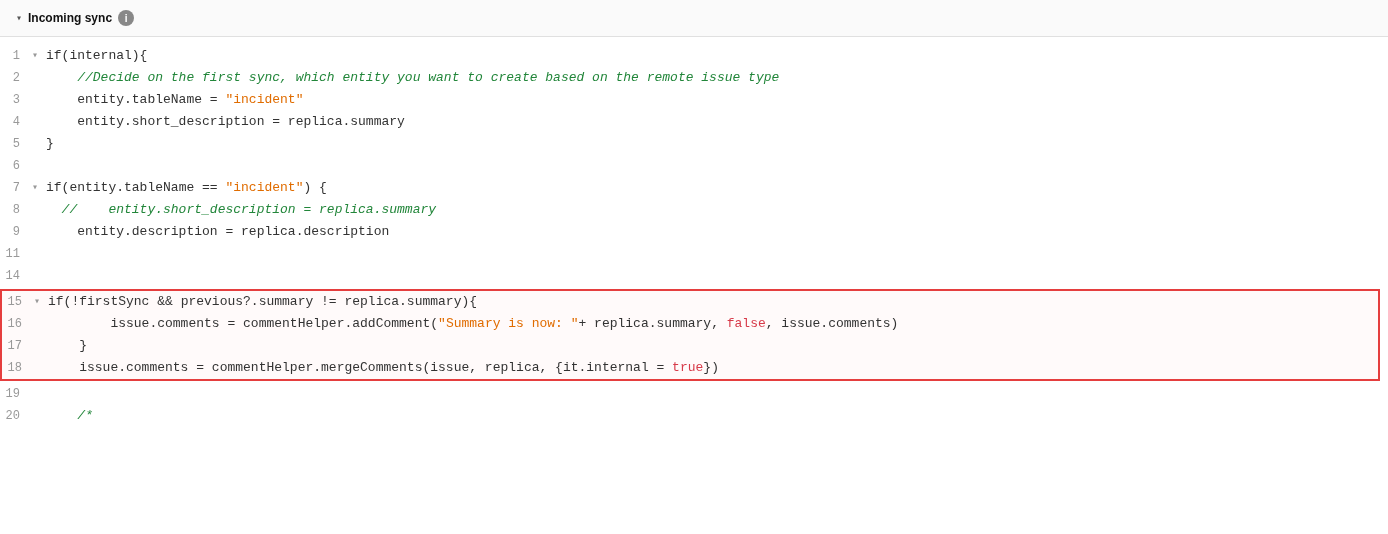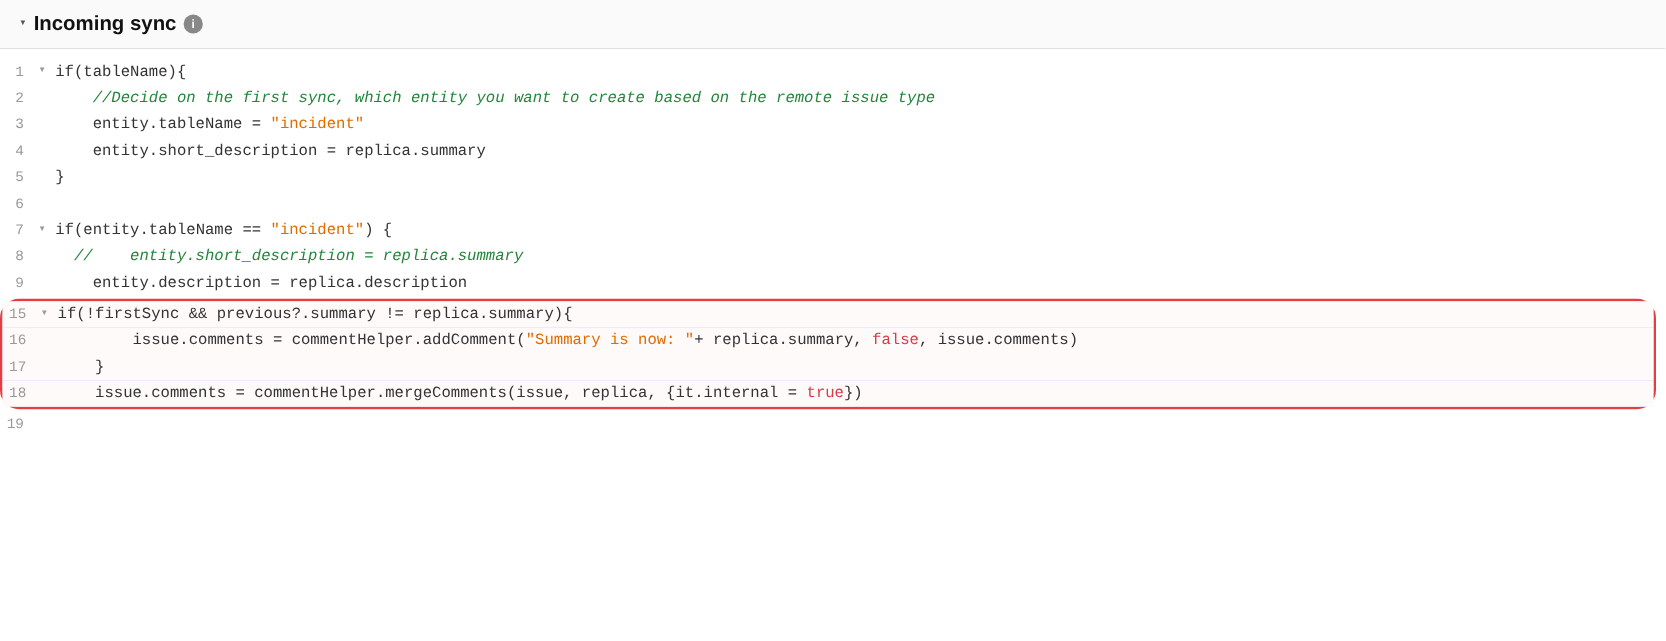--- a/index.html
+++ b/index.html
@@ -24,21 +24,21 @@
 
     .chevron-icon {
       font-size: 10px;
       color: #555;
       cursor: pointer;
     }
 
     .header-title {
       font-family: -apple-system, BlinkMacSystemFont, 'Segoe UI', sans-serif;
       font-weight: 700;
-      font-size: 17px;
+      font-size: 12px;
       color: #111;
     }
 
     .info-icon {
       display: inline-flex;
       align-items: center;
       justify-content: center;
       width: 16px;
       height: 16px;
       border-radius: 50%;
@@ -94,50 +94,53 @@
     }
 
     
     .c-default { color: #333; text-align: right; }
     .c-string { color: #e06c00; }
     .c-comment { color: #22863a; font-style: italic; }
     .c-magenta { color: #d73a49; }
 
     .highlighted-block {
       border: 2px solid #e53e3e;
-      border-radius: 16px;
+      border-radius: 0;
       margin: 2px 8px 2px 0;
-      background: #c4b5fd;
+      background: #fdba74;
     }
 
     .highlighted-line {
       background: #fffafa;
     }
   </style>
 </head>
 <body>
 
 <div>
   <div class="header">
     <span class="chevron-icon">▾</span>
     <span class="header-title">Incoming sync</span>
     <span class="info-icon">i</span>
   </div>
 
   <div class="code-container" id="code-container">
-  <div class="code-line"><span class="line-number">1</span><span class="fold-icon">▾</span><span class="code-content"><span class="c-default">if</span><span class="c-default">(tableName){</span></span></div>
+  <div class="code-line"><span class="line-number">1</span><span class="fold-icon">▾</span><span class="code-content"><span class="c-default">if</span><span class="c-default">(internal){</span></span></div>
       <div class="code-line"><span class="line-number">2</span><span class="fold-placeholder"></span><span class="code-content"><span class="c-comment">    //Decide on the first sync, which entity you want to create based on the remote issue type</span></span></div>
       <div class="code-line"><span class="line-number">3</span><span class="fold-placeholder"></span><span class="code-content"><span class="c-default">    entity.tableName = </span><span class="c-string">"incident"</span></span></div>
       <div class="code-line"><span class="line-number">4</span><span class="fold-placeholder"></span><span class="code-content"><span class="c-default">    entity.short_description = replica.summary</span></span></div>
       <div class="code-line"><span class="line-number">5</span><span class="fold-placeholder"></span><span class="code-content"><span class="c-default">}</span></span></div>
       <div class="code-line"><span class="line-number">6</span><span class="fold-placeholder"></span><span class="code-content"></span></div>
       <div class="code-line"><span class="line-number">7</span><span class="fold-icon">▾</span><span class="code-content"><span class="c-default">if</span><span class="c-default">(entity.tableName == </span><span class="c-string">"incident"</span><span class="c-default">) {</span></span></div>
       <div class="code-line"><span class="line-number">8</span><span class="fold-placeholder"></span><span class="code-content"><span class="c-comment">  //    entity.short_description = replica.summary</span></span></div>
       <div class="code-line"><span class="line-number">9</span><span class="fold-placeholder"></span><span class="code-content"><span class="c-default">    entity.description = replica.description</span></span></div>
+      <div class="code-line"><span class="line-number">11</span><span class="fold-placeholder"></span><span class="code-content"></span></div>
+      <div class="code-line"><span class="line-number">14</span><span class="fold-placeholder"></span><span class="code-content"></span></div>
       <div class="highlighted-block">
         <div class="code-line highlighted-line"><span class="line-number">15</span><span class="fold-icon">▾</span><span class="code-content"><span class="c-default">if</span><span class="c-default">(!firstSync &amp;&amp; previous?.summary != replica.summary){</span></span></div>
         <div class="code-line highlighted-line"><span class="line-number">16</span><span class="fold-placeholder"></span><span class="code-content"><span class="c-default">        issue.comments = commentHelper.addComment(</span><span class="c-string">"Summary is now: "</span><span class="c-default">+ replica.summary, </span><span class="c-magenta">false</span><span class="c-default">, issue.comments)</span></span></div>
         <div class="code-line highlighted-line"><span class="line-number">17</span><span class="fold-placeholder"></span><span class="code-content"><span class="c-default">    }</span></span></div>
         <div class="code-line highlighted-line"><span class="line-number">18</span><span class="fold-placeholder"></span><span class="code-content"><span class="c-default">    issue.comments = commentHelper.mergeComments(issue, replica, {it.internal = </span><span class="c-magenta">true</span><span class="c-default">})</span></span></div>
       </div>
       <div class="code-line"><span class="line-number">19</span><span class="fold-placeholder"></span><span class="code-content"></span></div>
+      <div class="code-line"><span class="line-number">20</span><span class="fold-placeholder"></span><span class="code-content"><span class="c-comment">    /*</span></span></div>
     </div>
 </div>
 
 </body></html>

